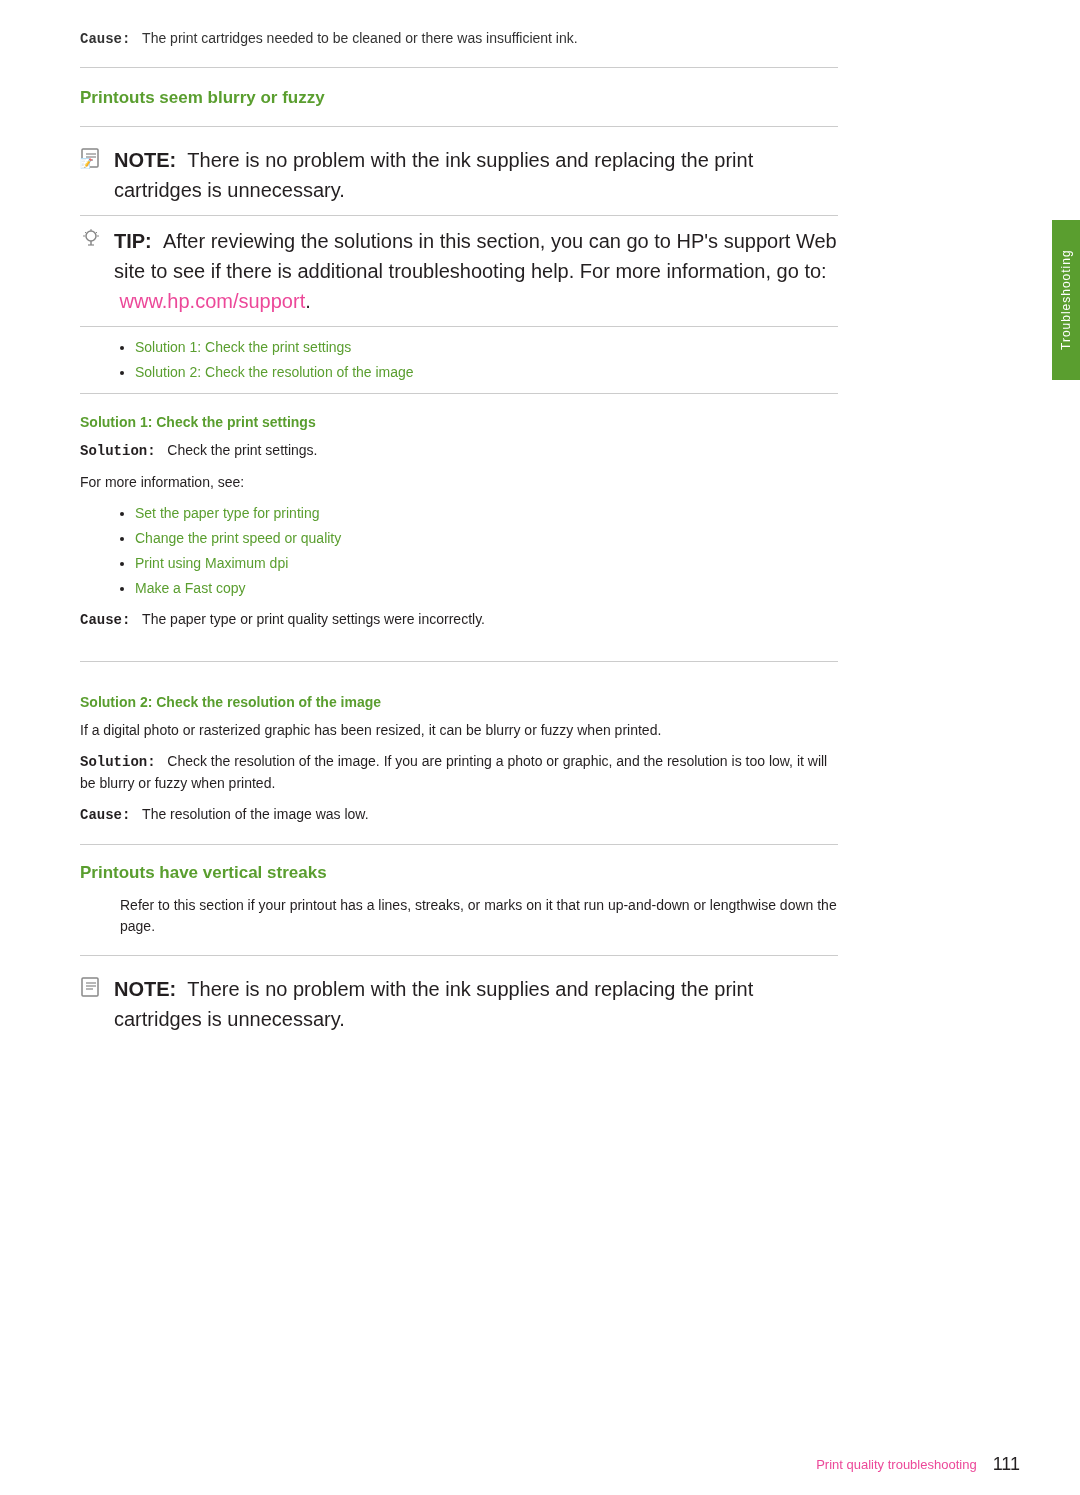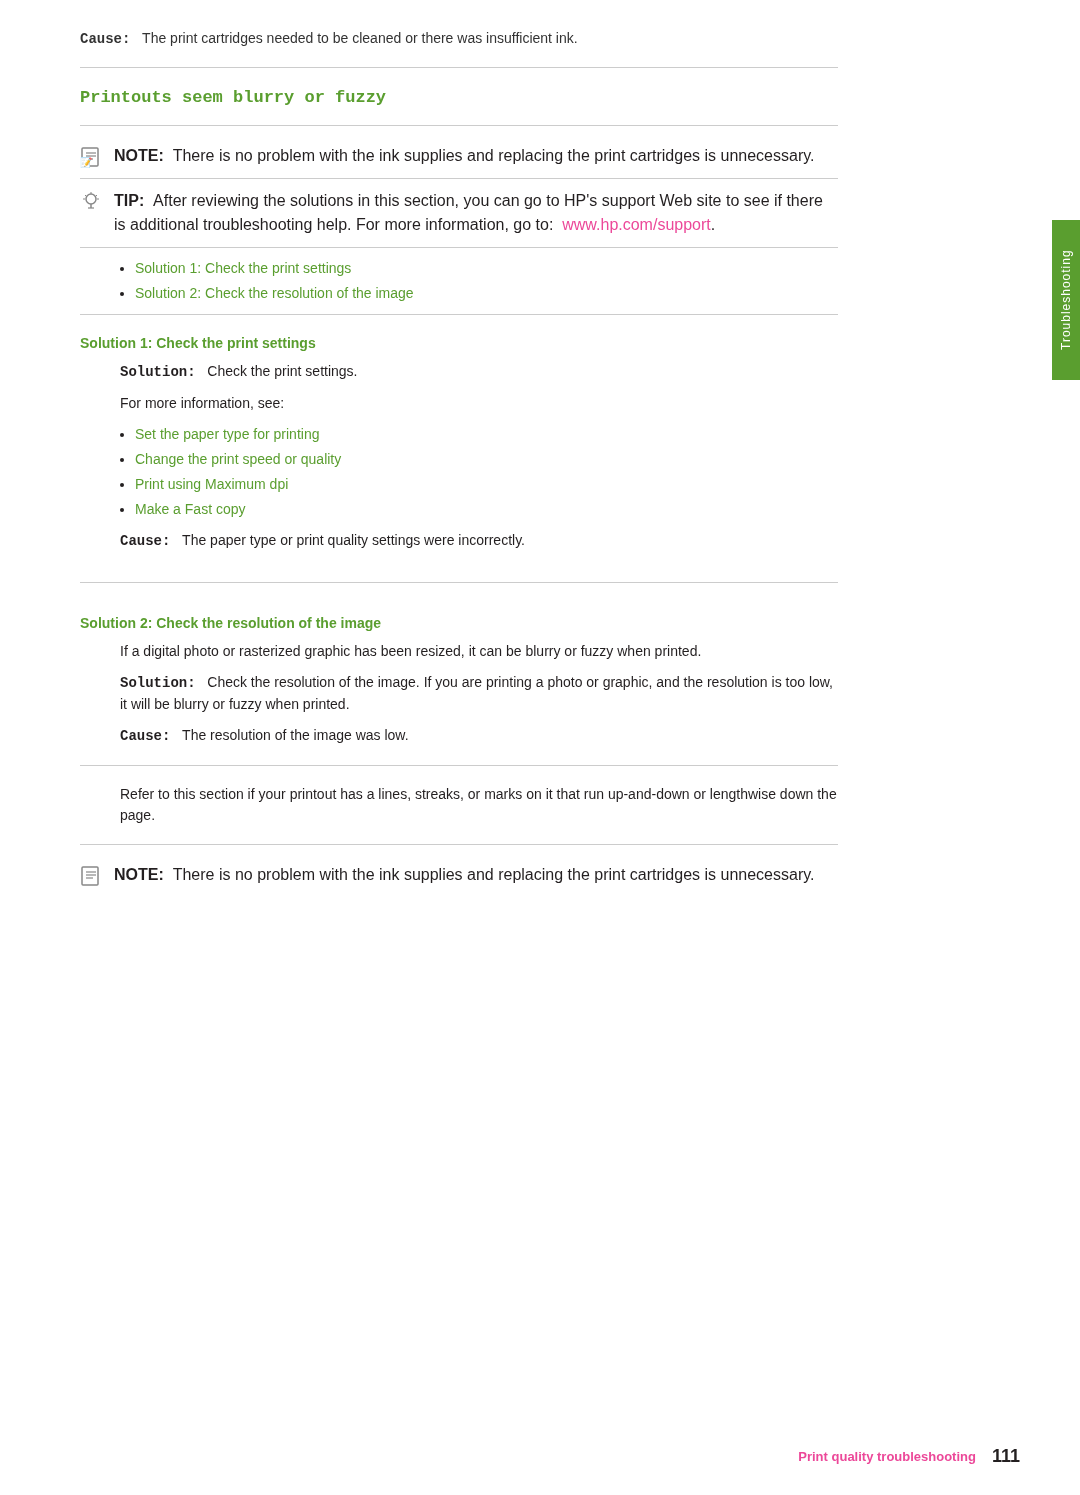--- a/index.html
+++ b/index.html
@@ -65,21 +65,20 @@
       font-weight: bold;
     }
 
     
     .section-heading-green {
       color: #5a9e2f;
       font-size: 17px;
       font-weight: bold;
       margin-bottom: 12px;
       margin-top: 4px;
-      font-family: Liberation Mono, monospace;
     }
 
     .sub-heading-green {
       color: #5a9e2f;
       font-size: 14px;
       font-weight: bold;
       margin-bottom: 10px;
       margin-top: 4px;
     }
 
@@ -123,21 +122,21 @@
       width: 26px;
       min-width: 26px;
       height: 22px;
       margin-right: 8px;
       display: flex;
       align-items: flex-start;
       padding-top: 2px;
     }
 
     .note-text, .tip-text {
-      font-size: 16px;
+      font-size: 20px;
       color: #231f20;
       line-height: 1.5;
     }
 
     .note-label, .tip-label {
       font-weight: bold;
     }
 
     
     a.green-link {
@@ -183,40 +182,38 @@
     .bordered-section {
       border-top: 1px solid #ccc;
       padding-top: 16px;
       margin-top: 10px;
       padding-bottom: 4px;
     }
 
     
     .footer {
       position: absolute;
-      bottom: 28px;
+      bottom: 20px;
       right: 60px;
       display: flex;
       align-items: center;
       gap: 16px;
-      font-weight: bold;
     }
     .footer-link {
       color: #5a9e2f;
       font-size: 13px;
       text-decoration: none;
     }
     .footer-page {
       font-size: 18px;
       color: #231f20;
     }
 
     
     .sol-content {
-      margin-left: 40px;
     }
 
     .cause-block {
       margin-top: 8px;
       margin-bottom: 8px;
     }
   </style>
 </head>
 <body>
 
@@ -333,20 +330,21 @@
 
       <div class="body-text cause-block sol-content">
         <span class="cause-label">Cause:</span>
         &nbsp;&nbsp;<span>The resolution of the image was low.</span>
       </div>
     </div>
 
     <hr class="divider">
 
     <div class="section">
+      <div class="section-heading-green">Printouts have vertical streaks</div>
 
       <div class="body-text indented-block">Refer to this section if your printout has a lines, streaks, or marks on it that run up-and-down or lengthwise down the page.</div>
 
       <hr class="divider">
 
       <div class="note-block" style="border-bottom: none;">
         <div class="note-icon">
           <svg viewBox="0 0 22 22" width="22" height="22">
             <rect x="2" y="2" width="16" height="18" rx="1" ry="1" fill="none" stroke="#888" stroke-width="1.5"></rect>
             <line x1="6" y1="7" x2="16" y2="7" stroke="#888" stroke-width="1.2"></line>

